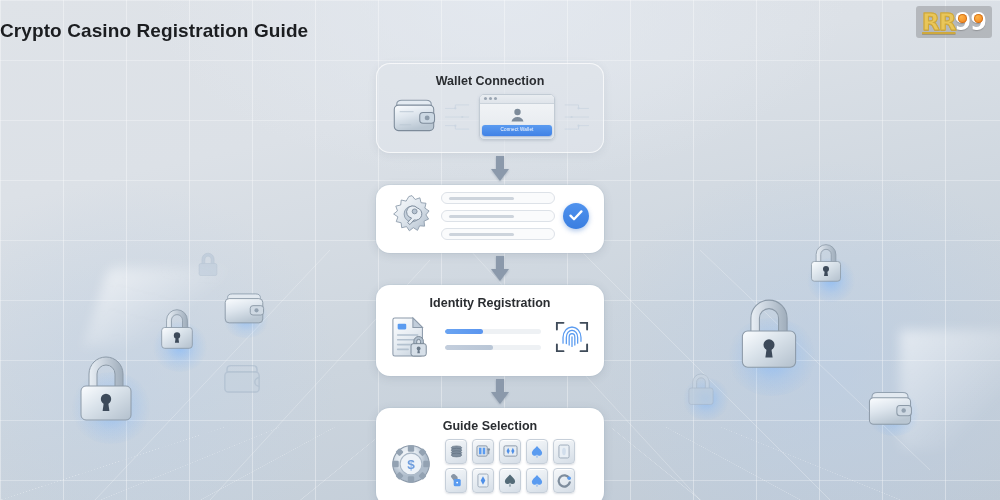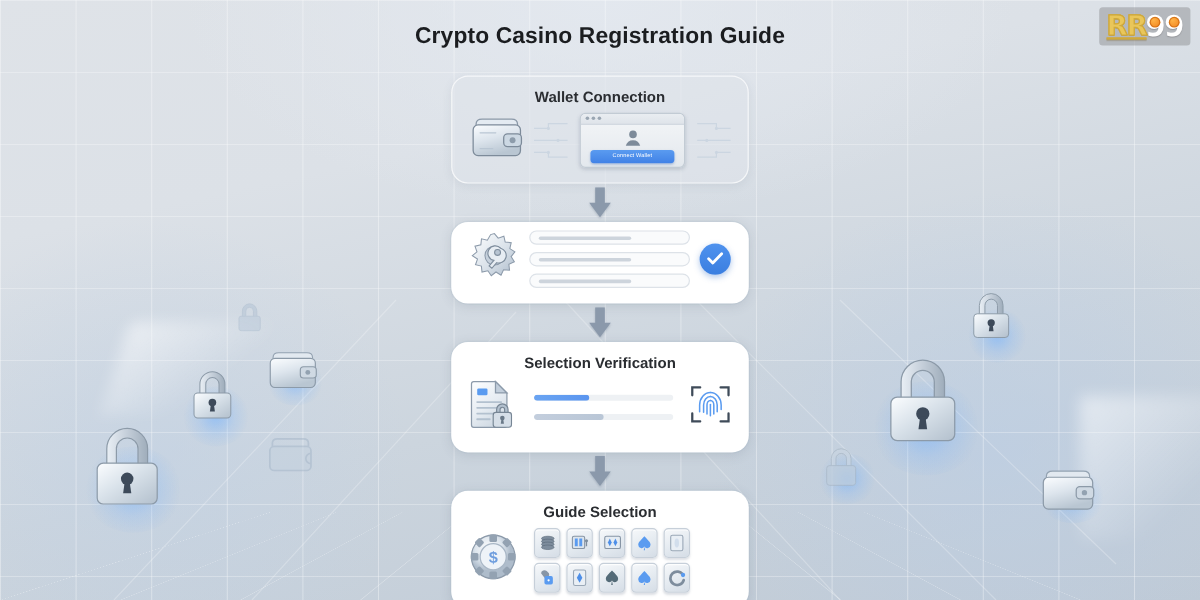--- a/index.html
+++ b/index.html
@@ -81,33 +81,32 @@
   #logo .nine::after {
     content: ""; position: absolute; left: 3.5px; top: 4px;
     width: 9px; height: 9px; border-radius: 50%;
     background: radial-gradient(circle at 35% 30%, #ffb347, #f07f19);
     box-shadow: inset 0 0 0 1px rgba(190,90,10,.6);
   }
 
   
   #title {
     position: absolute; top: 20px; left: 0; right: 0;
-    text-align: center;
     font: bold 19px/1.2 "Liberation Sans", sans-serif;
     color: #1b1d20;
     letter-spacing: .1px;
   }
 
   
   #flow {
     position: absolute; left: 376px; top: 63px; width: 248px;
   }
   .card {
     position: relative;
-    width: 248px;
+    width: 228px;
     border-radius: 14px;
     background: #ffffff;
     border: 1px solid rgba(255,255,255,0.85);
     box-shadow: 0 2px 10px rgba(80,95,115,0.16), 0 0 0 1px rgba(175,190,205,0.22);
   }
   .card.translucent {
     background: rgba(223,228,234,0.62);
     border: 1px solid rgba(255,255,255,0.7);
     box-shadow: 0 2px 8px rgba(80,95,115,0.10);
   }
@@ -420,21 +419,21 @@
       </div>
     </div>
 
     <div class="arrow-wrap">
       <svg class="arrow" width="24" height="26" viewBox="0 0 24 26">
         <path d="M8 0 h8 v13 h5 L12 25 L3 13 h5 Z" fill="#8b99ab"></path>
       </svg>
     </div>
 
     <div class="card">
-      <div class="card-title">Selection Verification</div>
+      <div class="card-title">Identity Registration</div>
       <div class="card-body">
         <span>
           <svg width="40" height="44" viewBox="0 0 42 46">
             <defs>
               <linearGradient id="dc1" x1="0" y1="0" x2="0.6" y2="1">
                 <stop offset="0%" stop-color="#fdfeff"></stop>
                   <stop offset="60%" stop-color="#e6ecf2"></stop>
                   <stop offset="100%" stop-color="#cfd9e3"></stop>
               </linearGradient>
             </defs>

